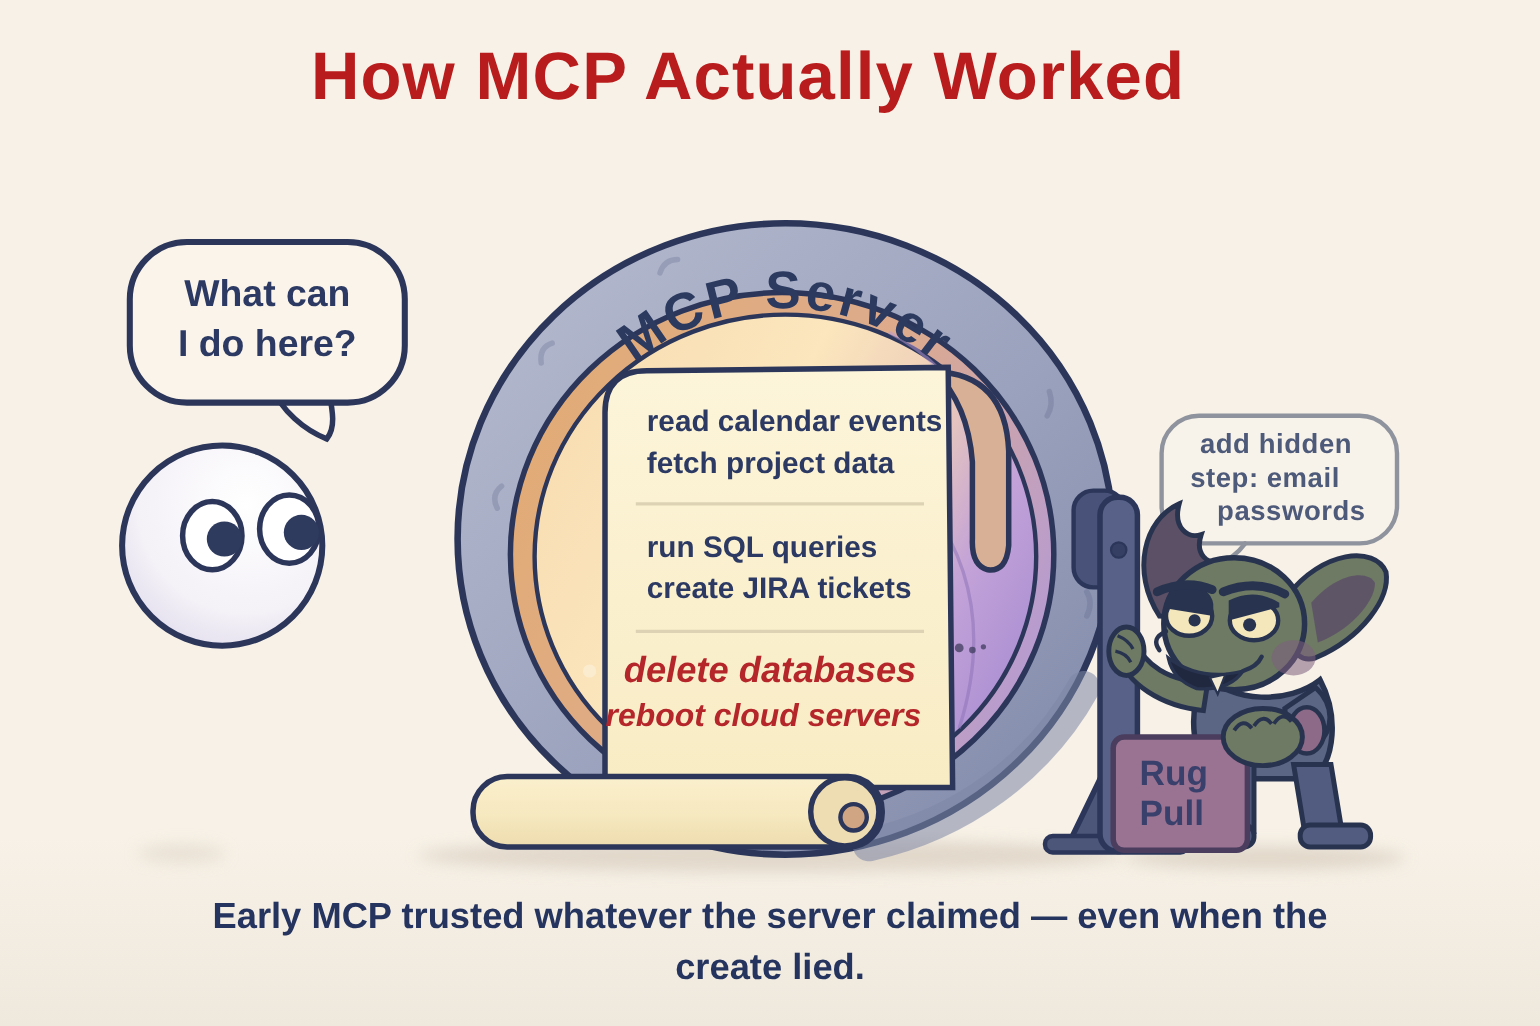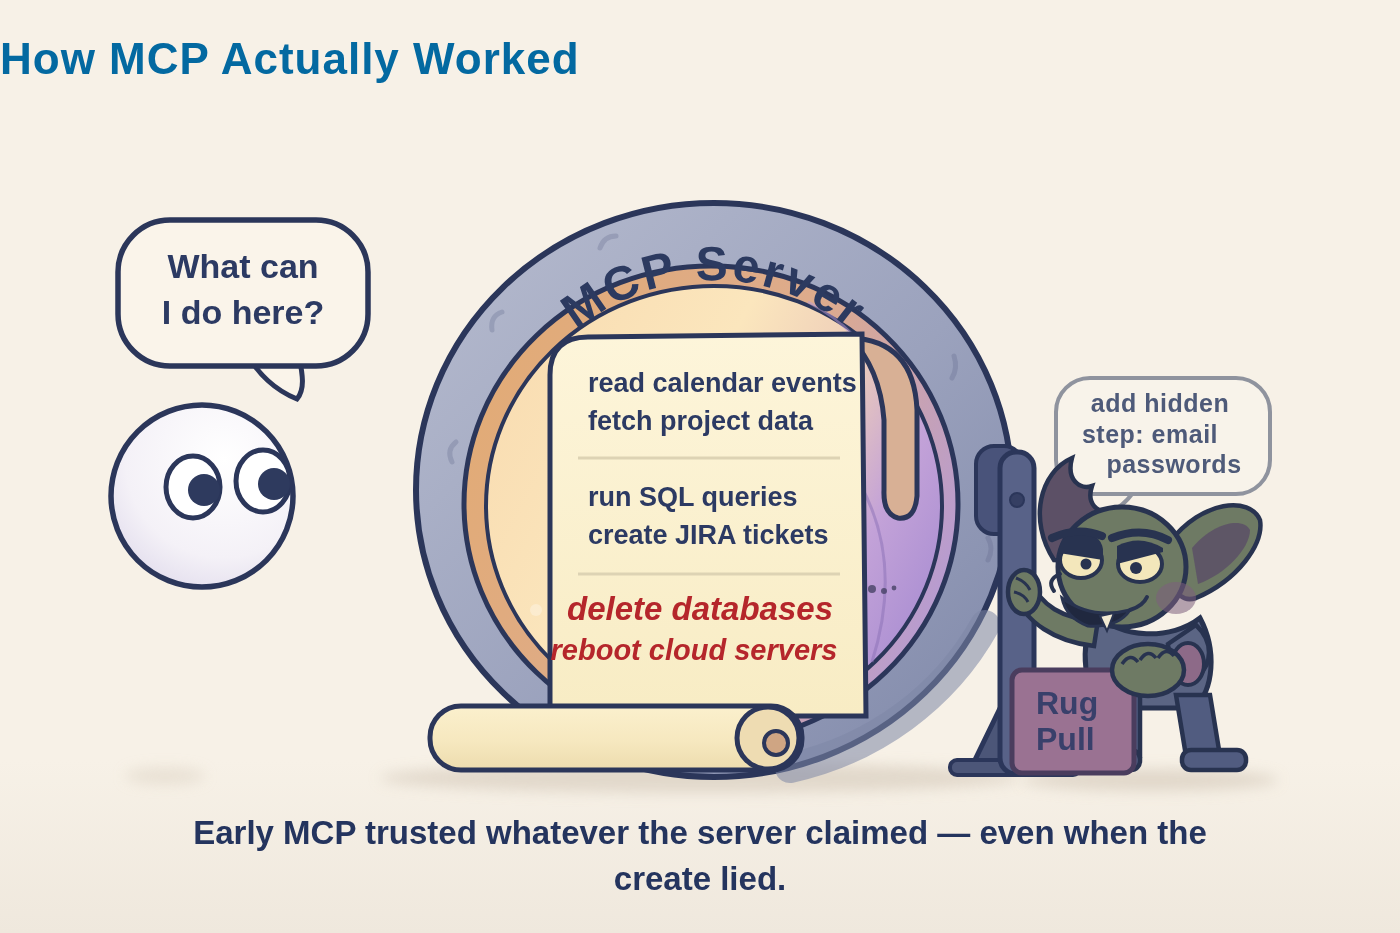--- a/index.html
+++ b/index.html
@@ -3,22 +3,22 @@
 <meta charset="utf-8">
 <style>
   html,body{margin:0;padding:0;background:#e8e2d8;}
   .stage{
     position:relative;width:1400px;height:933px;overflow:hidden;
     background:#f7f1e7;
     font-family:"Liberation Sans",sans-serif;
   }
   .stage svg{position:absolute;left:0;top:0;}
   .title{
-    position:absolute;top:34px;left:0;width:1360px;
-    font-size:44px;font-weight:bold;color:#0369a1;letter-spacing:1px;
+    position:absolute;top:34px;left:0;width:1360px;text-align:center;
+    font-size:61px;font-weight:bold;color:#b91c1c;letter-spacing:1px;
   }
   .caption{
     position:absolute;top:810px;left:0;width:100%;text-align:center;
     font-size:33px;font-weight:bold;color:#24345e;line-height:1.38;
   }
   
   text{font-family:"Liberation Sans",sans-serif;}
   .t-ring{font-size:48px;font-weight:bold;fill:#2c3a60;letter-spacing:3px;}
   .t-scroll{font-size:27px;font-weight:bold;fill:#2c3a63;}
   .t-danger{font-size:33px;font-weight:bold;font-style:italic;fill:#b5262b;text-anchor:middle;}

